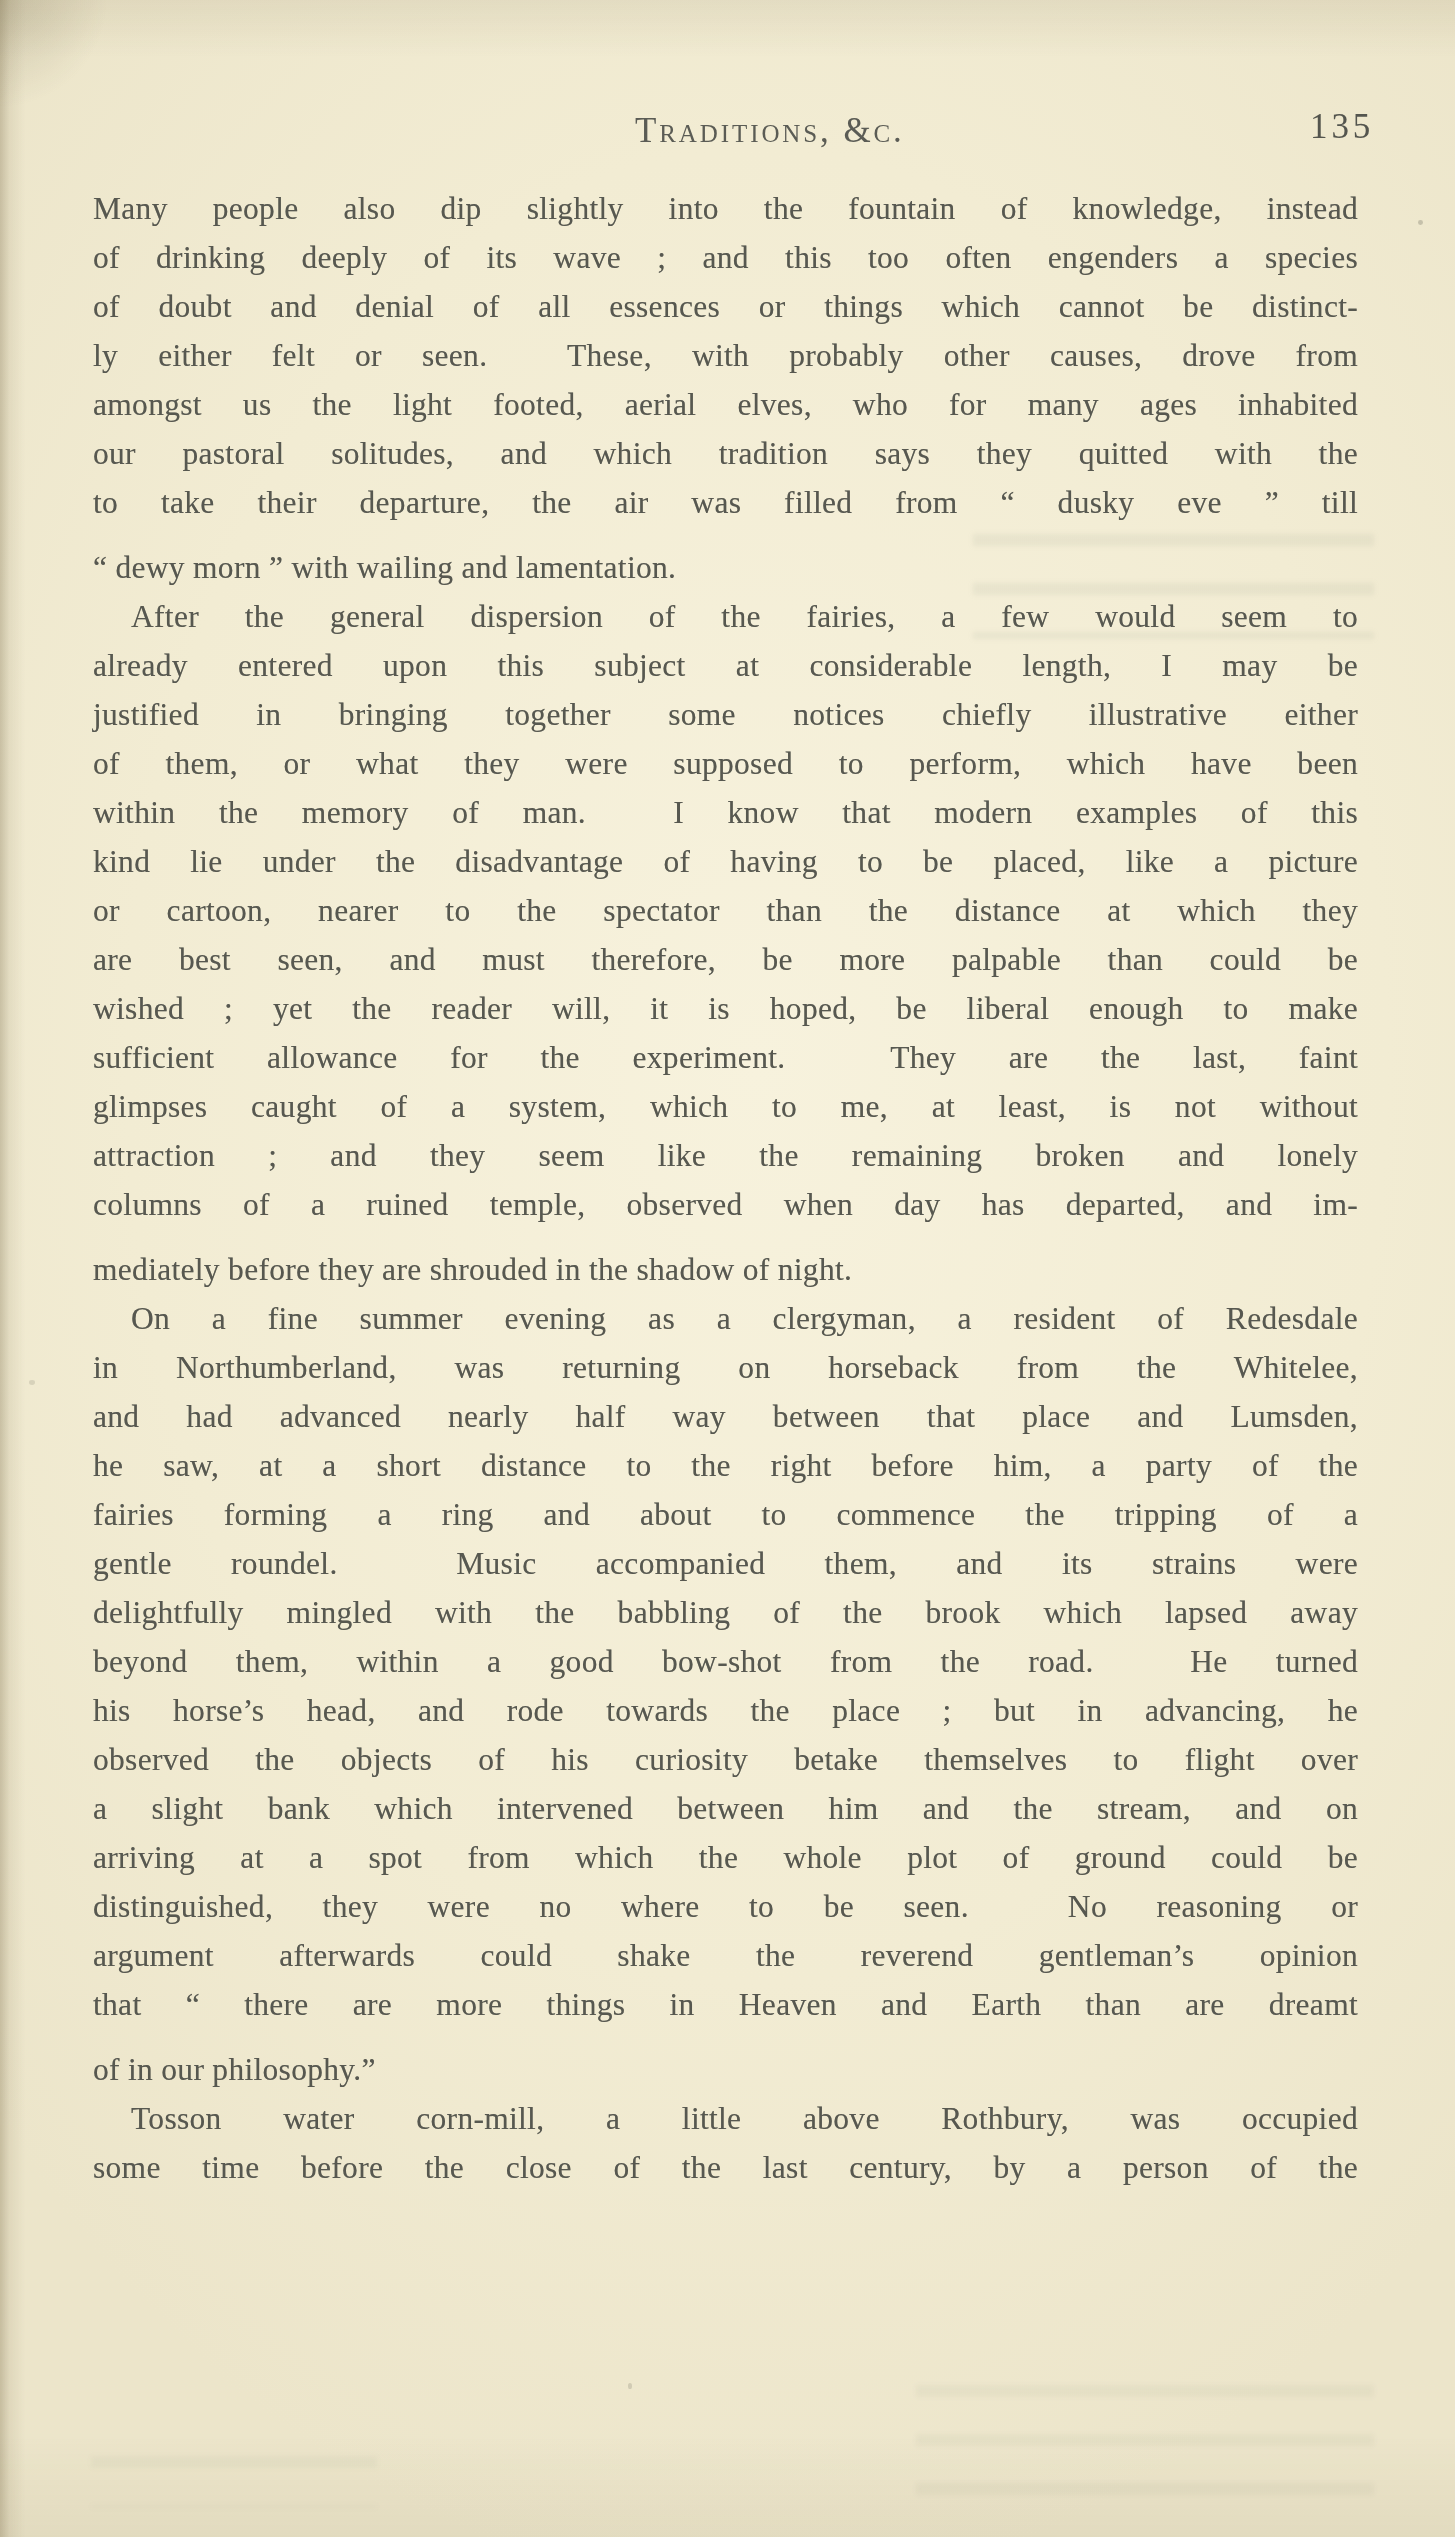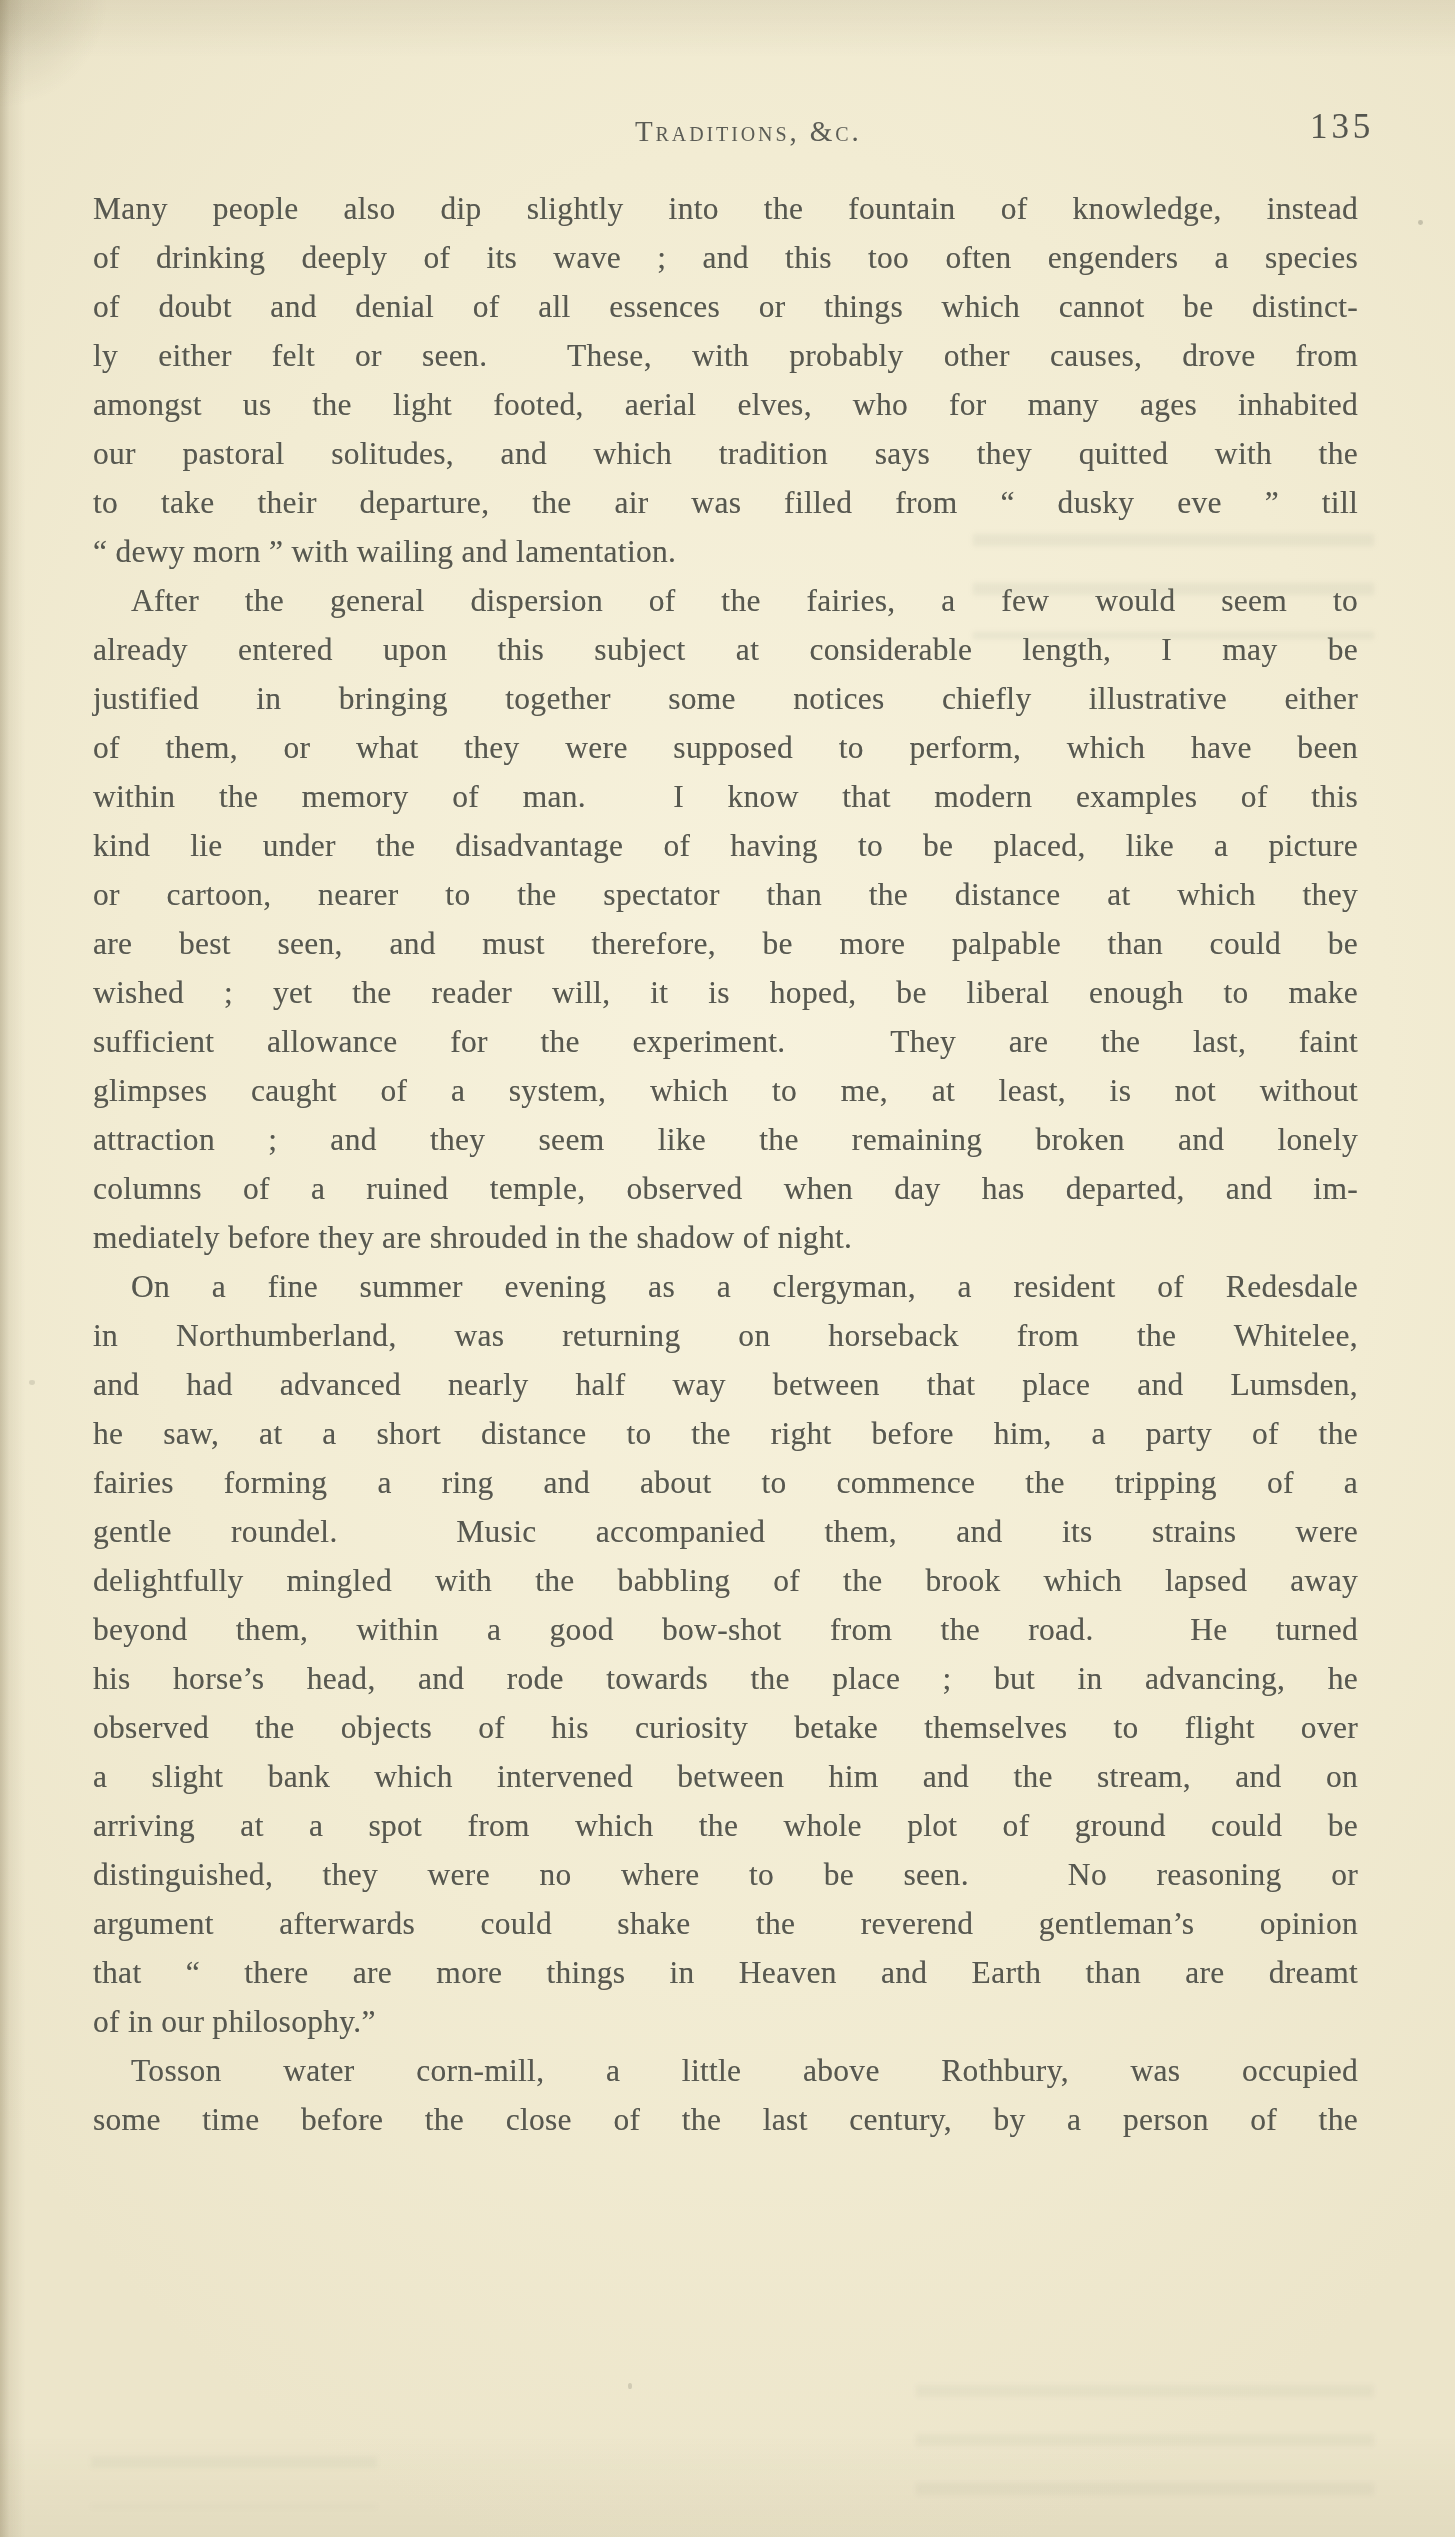--- a/index.html
+++ b/index.html
@@ -20,21 +20,21 @@
 
   .header-row {
     position: absolute;
     top: 111px; left: 93px; right: 82px; height: 40px;
   }
   .running-title {
     position: absolute;
     left: 542px; 
     top: 0; line-height: 40px;
     font-variant: small-caps;
-    font-size: 29px;
+    font-size: 35px;
     letter-spacing: 2.9px;
     color: #5b5c55;
   }
   .page-number {
     position: absolute;
     right: 0; top: -3.8px; line-height: 40px;
     font-size: 35px;
     letter-spacing: 3.8px;
     color: #54554e;
   }
@@ -47,21 +47,21 @@
     letter-spacing: 0.3px;
     text-shadow: 0 0 0.6px rgba(87,88,80,0.45);
   }
   .line {
     height: 49px; line-height: 49px;
     text-align: justify;
     text-align-last: justify;
     white-space: normal;
   }
   .line.indent { text-indent: 38px; }
-  .line.last { text-align-last: left; }
+  .line.last { text-align-last: left; margin-top: 16px; }
 
   
   .ghost {
     position: absolute;
     background: repeating-linear-gradient(180deg,
       rgba(135,145,125,0.10) 0px, rgba(135,145,125,0.10) 12.4px,
       rgba(135,145,125,0) 12.4px, rgba(135,145,125,0) 49px);
     filter: blur(2.9px);
     pointer-events: none;
   }

